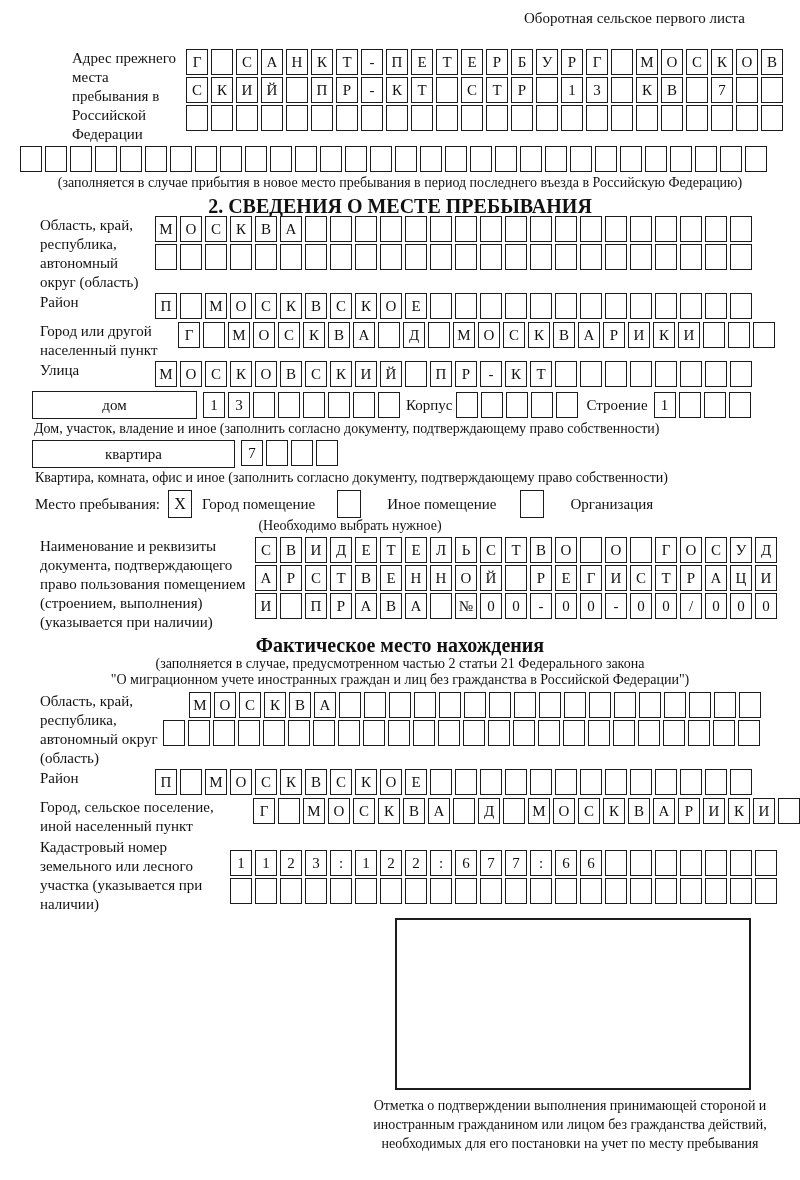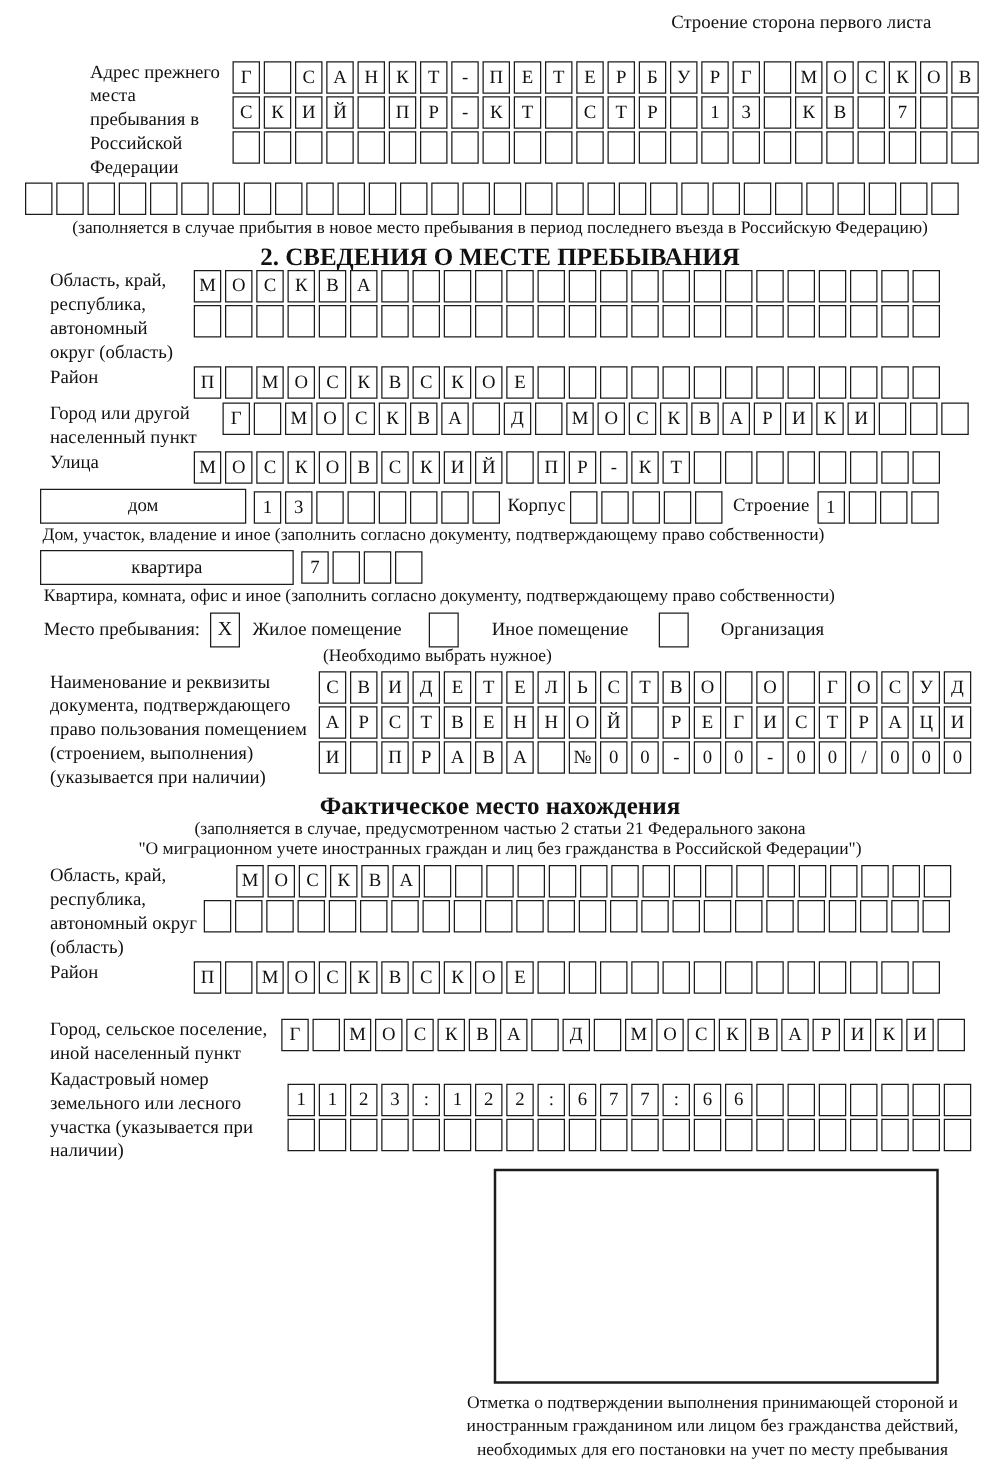--- a/index.html
+++ b/index.html
@@ -42,21 +42,21 @@
   .w-region2{ margin-left:10px; width:149px; }
   .w-city2  { margin-left:10px; width:185px; }
   .w-cad    { margin-left:10px; width:190px; }
 
   .stamp-box { margin:4px 0 0 365px; width:356px; height:172px; border:2px solid #1c1c1c; }
   .stamp-cap { margin:6px 0 0 320px; width:440px; text-align:center; font-size:14px; line-height:19px; }
 </style>
 </head>
 <body>
 
-<div class="hdr-note">Строение сторона первого листа</div>
+<div class="hdr-note">Оборотная сельское первого листа</div>
 
 <div class="frow" style="margin-top:22px;">
   <div class="flabel w-prev">Адрес прежнего места пребывания в Российской Федерации</div>
   <div class="cellcol" style="margin-left:8px;">
     <div class="cells">
         <span class="cell">Г</span>
         <span class="cell"></span>
         <span class="cell">С</span>
         <span class="cell">А</span>
         <span class="cell">Н</span>
@@ -311,21 +311,21 @@
       <span class="cell"></span>
       <span class="cell"></span>
       <span class="cell"></span>
       <span class="cell"></span>
       <span class="cell"></span>
       <span class="cell"></span>
       <span class="cell"></span>
     </div>
 </div>
 
-<div class="frow" style="margin-top:4px; margin-left:2px; align-items:flex-end;">
+<div class="frow" style="margin-top:4px; margin-left:2px; align-items:center;">
   <div class="labelbox" style="width:165px;">дом</div>
   <div class="cells" style="margin-left:6px;">
       <span class="cell">1</span>
       <span class="cell">3</span>
       <span class="cell"></span>
       <span class="cell"></span>
       <span class="cell"></span>
       <span class="cell"></span>
       <span class="cell"></span>
       <span class="cell"></span>
@@ -341,35 +341,35 @@
   <div class="inline-lbl" style="margin-left:8px;">Строение</div>
   <div class="cells" style="margin-left:6px;">
       <span class="cell">1</span>
       <span class="cell"></span>
       <span class="cell"></span>
       <span class="cell"></span>
     </div>
 </div>
 <div class="caption" style="margin:2px 0 0 4px;">Дом, участок, владение и иное (заполнить согласно документу, подтверждающему право собственности)</div>
 
-<div class="frow" style="margin-top:3px; margin-left:2px; align-items:center;">
+<div class="frow" style="margin-top:3px; margin-left:2px; ">
   <div class="labelbox" style="width:203px;">квартира</div>
   <div class="cells" style="margin-left:6px;">
       <span class="cell">7</span>
       <span class="cell"></span>
       <span class="cell"></span>
       <span class="cell"></span>
     </div>
 </div>
 <div class="caption" style="margin:2px 0 0 5px;">Квартира, комната, офис и иное (заполнить согласно документу, подтверждающему право собственности)</div>
 
 <div class="frow" style="margin-top:4px; margin-left:5px; align-items:center;">
   <div class="inline-lbl">Место пребывания:</div>
   <div class="checkbox" style="margin-left:8px;">X</div>
-  <div class="inline-lbl" style="margin-left:10px;">Жилое помещение</div>
+  <div class="inline-lbl" style="margin-left:10px;">Город помещение</div>
   <div class="checkbox" style="margin-left:22px;"></div>
   <div class="inline-lbl" style="margin-left:26px;">Иное помещение</div>
   <div class="checkbox" style="margin-left:24px;"></div>
   <div class="inline-lbl" style="margin-left:26px;">Организация</div>
 </div>
 <div class="caption" style="width:640px; text-align:center;">(Необходимо выбрать нужное)</div>
 
 <div class="frow" style="margin-top:3px;">
   <div class="flabel w-doc">Наименование и реквизиты документа, подтверждающего право пользования помещением (строением, выполнения) (указывается при наличии)</div>
   <div class="cellcol">
@@ -529,21 +529,21 @@
       <span class="cell"></span>
       <span class="cell"></span>
       <span class="cell"></span>
       <span class="cell"></span>
       <span class="cell"></span>
       <span class="cell"></span>
       <span class="cell"></span>
     </div>
 </div>
 
-<div class="frow" style="margin-top:20px;">
+<div class="frow" style="margin-top:3px;gap:28px;">
   <div class="flabel w-city2">Город, сельское поселение, иной населенный пункт</div>
   <div class="cells">
       <span class="cell">Г</span>
       <span class="cell"></span>
       <span class="cell">М</span>
       <span class="cell">О</span>
       <span class="cell">С</span>
       <span class="cell">К</span>
       <span class="cell">В</span>
       <span class="cell">А</span>

